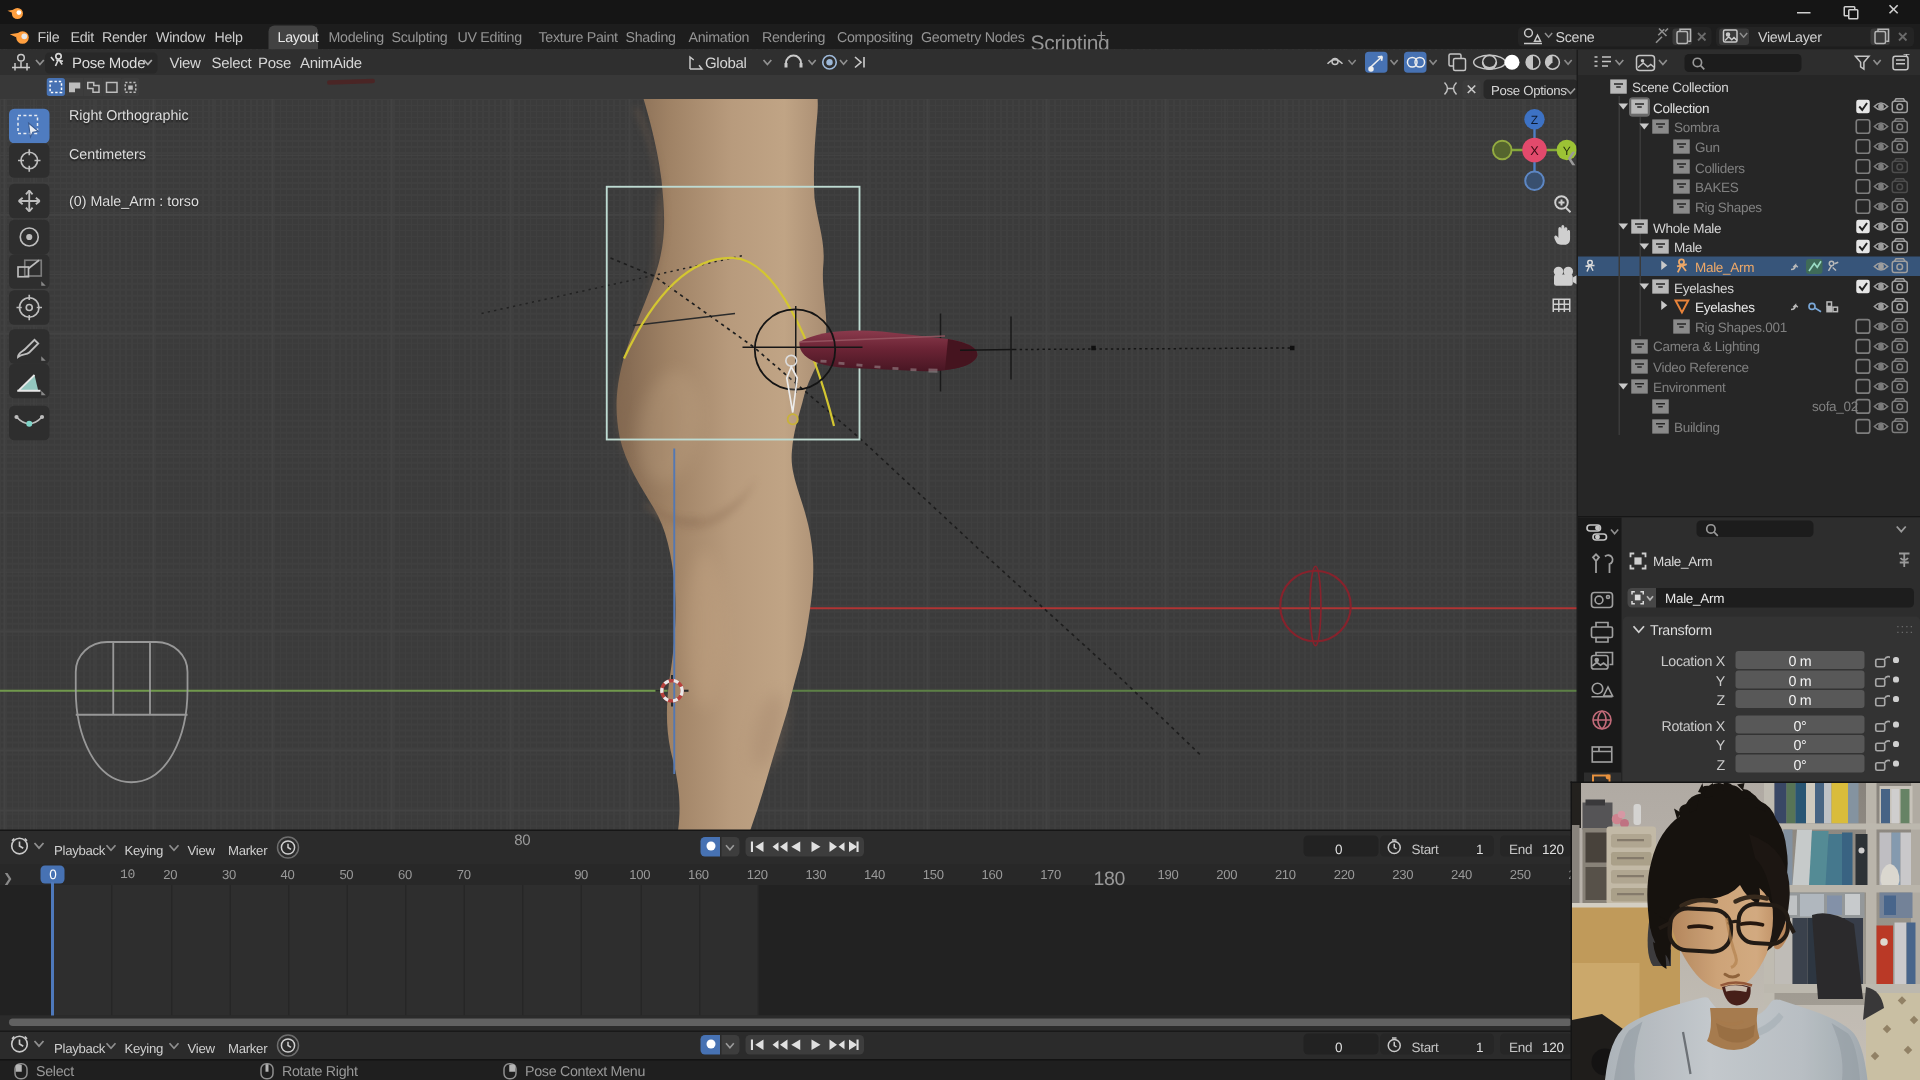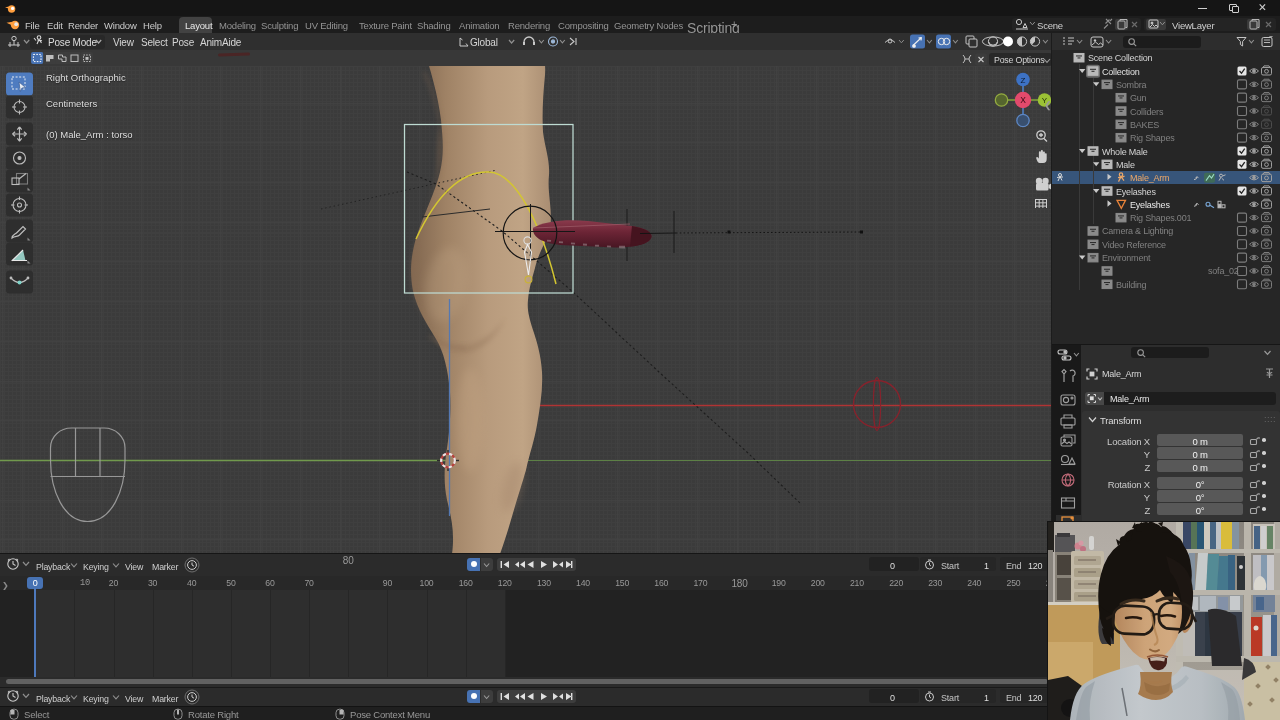--- a/index.html
+++ b/index.html
@@ -939,21 +939,21 @@
     <div class="mtxt" style="left:348.2px;top:555px;color:#999;font-size:10px;transform:translateX(-50%);">80</div>
     <div class="mtxt" style="left:387.4px;top:577.5px;color:#999;font-size:8.7px;transform:translateX(-50%);">90</div>
     <div class="mtxt" style="left:426.5px;top:577.5px;color:#999;font-size:8.7px;transform:translateX(-50%);">100</div>
     <div class="mtxt" style="left:465.6px;top:577.5px;color:#999;font-size:8.7px;transform:translateX(-50%);">160</div>
     <div class="mtxt" style="left:504.8px;top:577.5px;color:#999;font-size:8.7px;transform:translateX(-50%);">120</div>
     <div class="mtxt" style="left:543.9px;top:577.5px;color:#999;font-size:8.7px;transform:translateX(-50%);">130</div>
     <div class="mtxt" style="left:583.0px;top:577.5px;color:#999;font-size:8.7px;transform:translateX(-50%);">140</div>
     <div class="mtxt" style="left:622.2px;top:577.5px;color:#999;font-size:8.7px;transform:translateX(-50%);">150</div>
     <div class="mtxt" style="left:661.3px;top:577.5px;color:#999;font-size:8.7px;transform:translateX(-50%);">160</div>
     <div class="mtxt" style="left:700.4px;top:577.5px;color:#999;font-size:8.7px;transform:translateX(-50%);">170</div>
-    <div class="mtxt" style="left:739.5px;top:577.5px;color:#999;font-size:10px;transform:translateX(-50%);">180</div>
+    <div class="mtxt" style="left:739.5px;top:577.5px;color:#999;font-size:13px;transform:translateX(-50%);">180</div>
     <div class="mtxt" style="left:778.7px;top:577.5px;color:#999;font-size:8.7px;transform:translateX(-50%);">190</div>
     <div class="mtxt" style="left:817.8px;top:577.5px;color:#999;font-size:8.7px;transform:translateX(-50%);">200</div>
     <div class="mtxt" style="left:856.9px;top:577.5px;color:#999;font-size:8.7px;transform:translateX(-50%);">210</div>
     <div class="mtxt" style="left:896.1px;top:577.5px;color:#999;font-size:8.7px;transform:translateX(-50%);">220</div>
     <div class="mtxt" style="left:935.2px;top:577.5px;color:#999;font-size:8.7px;transform:translateX(-50%);">230</div>
     <div class="mtxt" style="left:974.3px;top:577.5px;color:#999;font-size:8.7px;transform:translateX(-50%);">240</div>
     <div class="mtxt" style="left:1013.5px;top:577.5px;color:#999;font-size:8.7px;transform:translateX(-50%);">250</div>
     <div class="mtxt" style="left:1052.6px;top:577.5px;color:#999;font-size:8.7px;transform:translateX(-50%);">260</div>
   <div class="abs" style="left:27px;top:576.5px;width:16px;height:12px;background:#4772b3;border-radius:3px;"></div>
   <div class="mtxt" style="left:35.2px;top:578px;color:#fff;font-size:9px;transform:translateX(-50%);">0</div>

